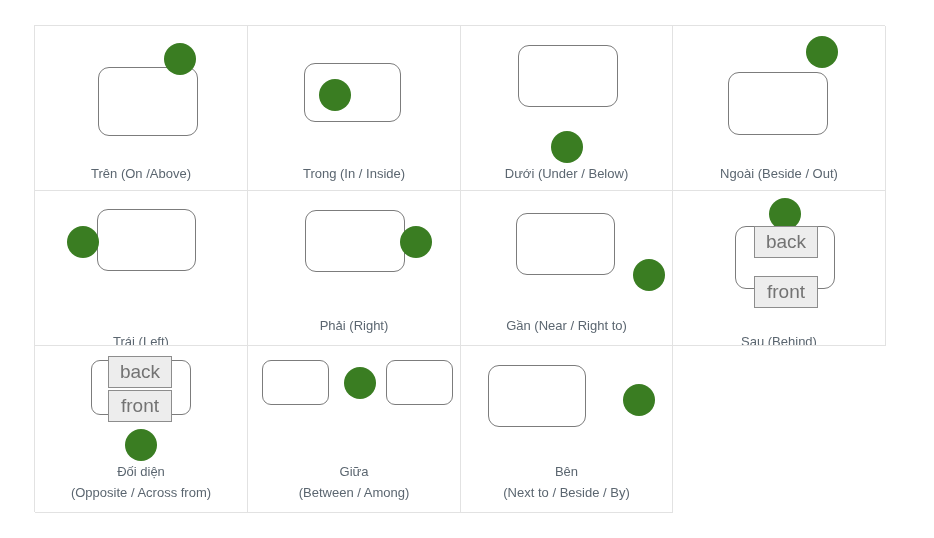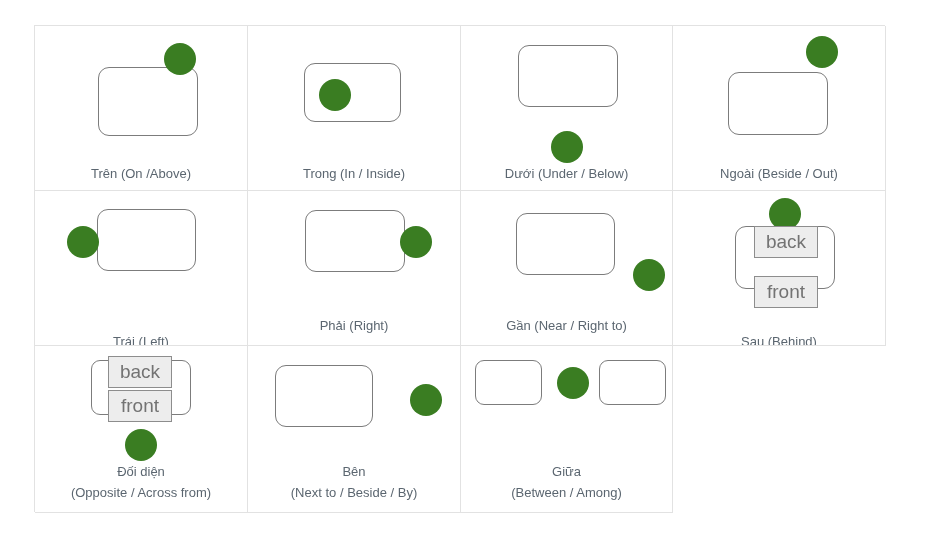--- a/index.html
+++ b/index.html
@@ -171,31 +171,31 @@
         <div class="tag" style="left:73px; top:10px; width:64px;">back</div>
         <div class="tag" style="left:73px; top:44px; width:64px;">front</div>
         <div class="dot" style="left:90px; top:83px; width:32px; height:32px;"></div>
       </div>
       <div class="caption" style="top:115px;">Đối diện
 (Opposite / Across from)</div>
     </div>
 
     <div class="cell">
       <div class="figure">
-        <div class="box" style="left:27px; top:19px; width:98px; height:62px;"></div>
-        <div class="dot" style="left:162px; top:38px; width:32px; height:32px;"></div>
-      </div>
-      <div class="caption" style="top:115px;">Bên
-(Next to / Beside / By)</div>
-    </div>
-
-    <div class="cell">
-      <div class="figure">
         <div class="box" style="left:14px; top:14px; width:67px; height:45px; border-radius:9px;"></div>
         <div class="box" style="left:138px; top:14px; width:67px; height:45px; border-radius:9px;"></div>
         <div class="dot" style="left:96px; top:21px; width:32px; height:32px;"></div>
       </div>
       <div class="caption" style="top:115px;">Giữa
 (Between / Among)</div>
     </div>
 
+    <div class="cell">
+      <div class="figure">
+        <div class="box" style="left:27px; top:19px; width:98px; height:62px;"></div>
+        <div class="dot" style="left:162px; top:38px; width:32px; height:32px;"></div>
+      </div>
+      <div class="caption" style="top:115px;">Bên
+(Next to / Beside / By)</div>
+    </div>
+
   </div>
 </div>
 
 </body></html>

